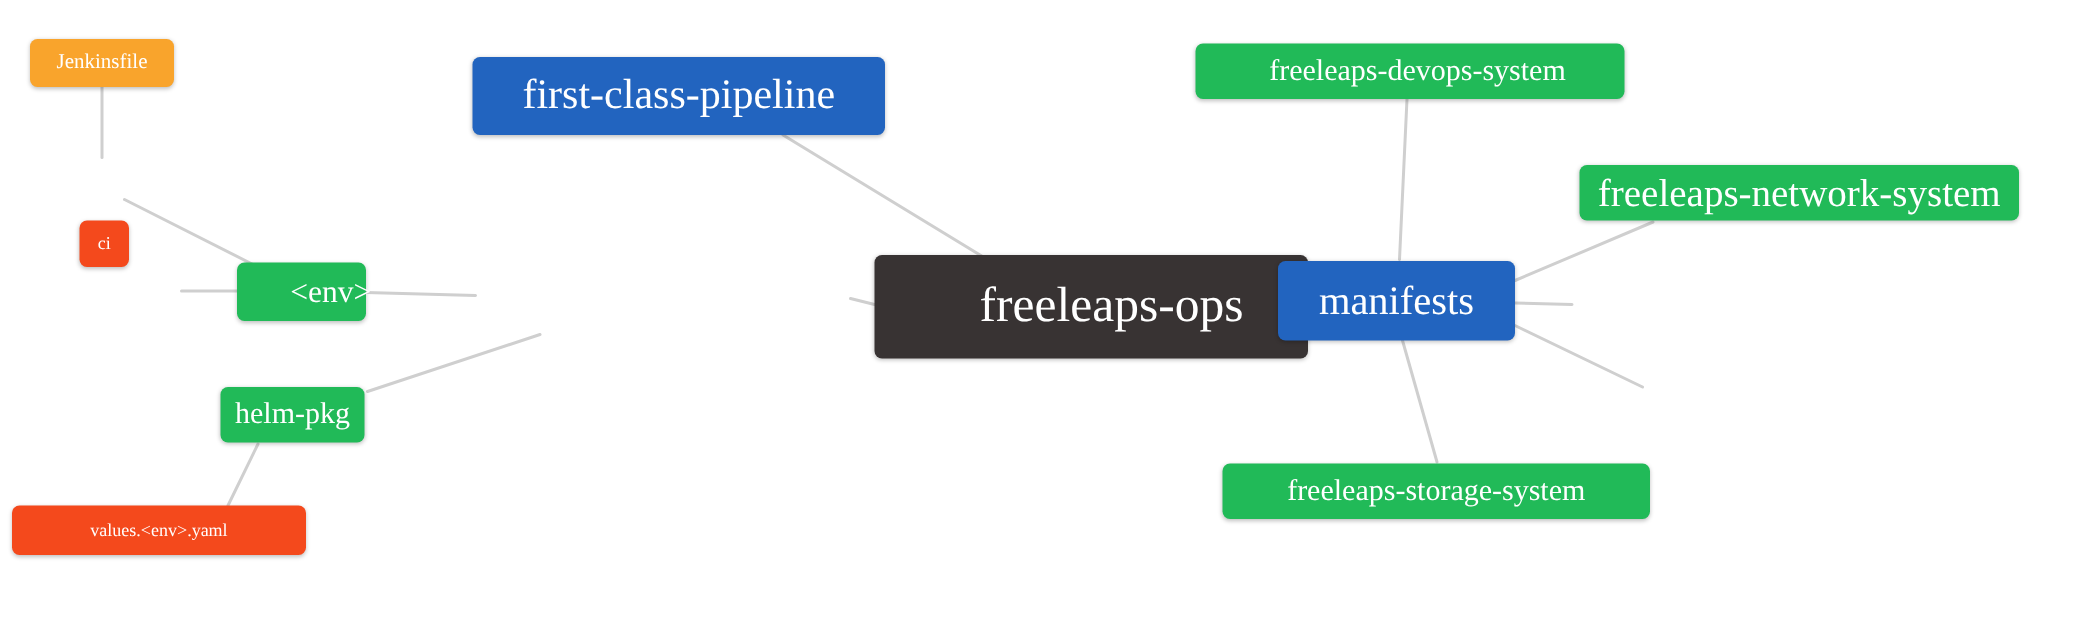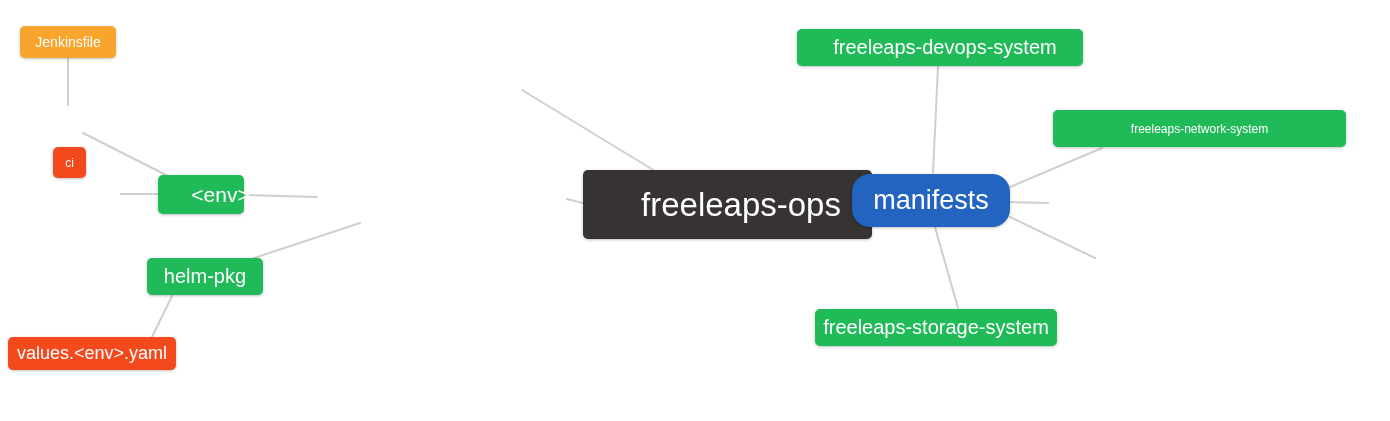--- a/index.html
+++ b/index.html
@@ -27,20 +27,21 @@
     display: flex;
     align-items: center;
     justify-content: center;
     box-sizing: border-box;
     color: #ffffff;
     border-radius: 5px;
     box-shadow: 0 1px 3px rgba(0,0,0,0.25);
     white-space: nowrap;
     cursor: pointer;
     user-select: none;
+    font-family: Liberation Serif, serif;
   }
   .node.root   { background: var(--c-root,   #383333); }
   .node.branch { background: var(--c-branch, #2264bf); }
   .node.green  { background: var(--c-green,  #21ba58); }
   .node.red    { background: var(--c-red,    #f4491c); }
   .node.orange { background: var(--c-orange, #f9a42c); }
 </style>
 </head>
 <body>
 
@@ -63,31 +64,32 @@
     <line x1="935" y1="227" x2="958" y2="308"></line>
   </svg>
 
   <div class="node orange" style="left:20px;  top:26px;  width:96px;  height:32px; font-size:14px;">Jenkinsfile</div>
 
   <div class="node red" style="left:53px;  top:105px; width:33px;  height:31px; font-size:12px;margin-top:42px;">ci</div>
 
 
   <div class="node green" style="left:158px; top:175px; width:86px;  height:39px; font-size:21px;padding-left:39px;">&lt;env&gt;</div>
 
-  <div class="node green" style="left:147px; top:258px; width:116px; height:37px; font-size:20px;">helm-pkg</div>
+  <div class="node green" style="left:147px; top:258px; width:96px; height:37px; font-size:20px;">helm-pkg</div>
 
-  <div class="node red" style="left:8px;   top:337px; width:168px; height:33px; font-size:18px;">values.&lt;env&gt;.yaml</div>
+  <div class="node red" style="left:8px;   top:337px; width:196px; height:33px; font-size:12px;">values.&lt;env&gt;.yaml</div>
+
+
+  <div class="node branch" style="left:315px; top:38px;  width:275px; height:52px; font-size:28px;">first-class-pipeline</div>
+
+  <div class="node root" style="left:583px; top:170px; width:289px; height:69px; font-size:33px;padding-left:27px;">freeleaps-ops</div>
+
+  <div class="node branch" style="left:852px; top:174px; width:158px; height:53px; font-size:27px;">manifests</div>
+
+  <div class="node green" style="left:797px; top:29px;  width:286px; height:37px; font-size:20px;padding-left:10px;">freeleaps-devops-system</div>
+
+  <div class="node green" style="left:1053px; top:110px; width:293px; height:37px; font-size:26px;">freeleaps-network-system</div>
 
 
 
-  <div class="node root" style="left:583px; top:170px; width:289px; height:69px; font-size:33px;padding-left:27px;">freeleaps-ops</div>
-
-  <div class="node branch" style="left:852px; top:174px; width:158px; height:53px; font-size:27px;border-radius:18px;">manifests</div>
-
-  <div class="node green" style="left:797px; top:29px;  width:286px; height:37px; font-size:20px;padding-left:10px;">freeleaps-devops-system</div>
-
-  <div class="node green" style="left:1053px; top:110px; width:293px; height:37px; font-size:12px;">freeleaps-network-system</div>
-
-
-
-  <div class="node green" style="left:815px; top:309px; width:242px; height:37px; font-size:20px;">freeleaps-storage-system</div>
+  <div class="node green" style="left:815px; top:309px; width:285px; height:37px; font-size:20px;">freeleaps-storage-system</div>
 
 </div>
 
 </body></html>

